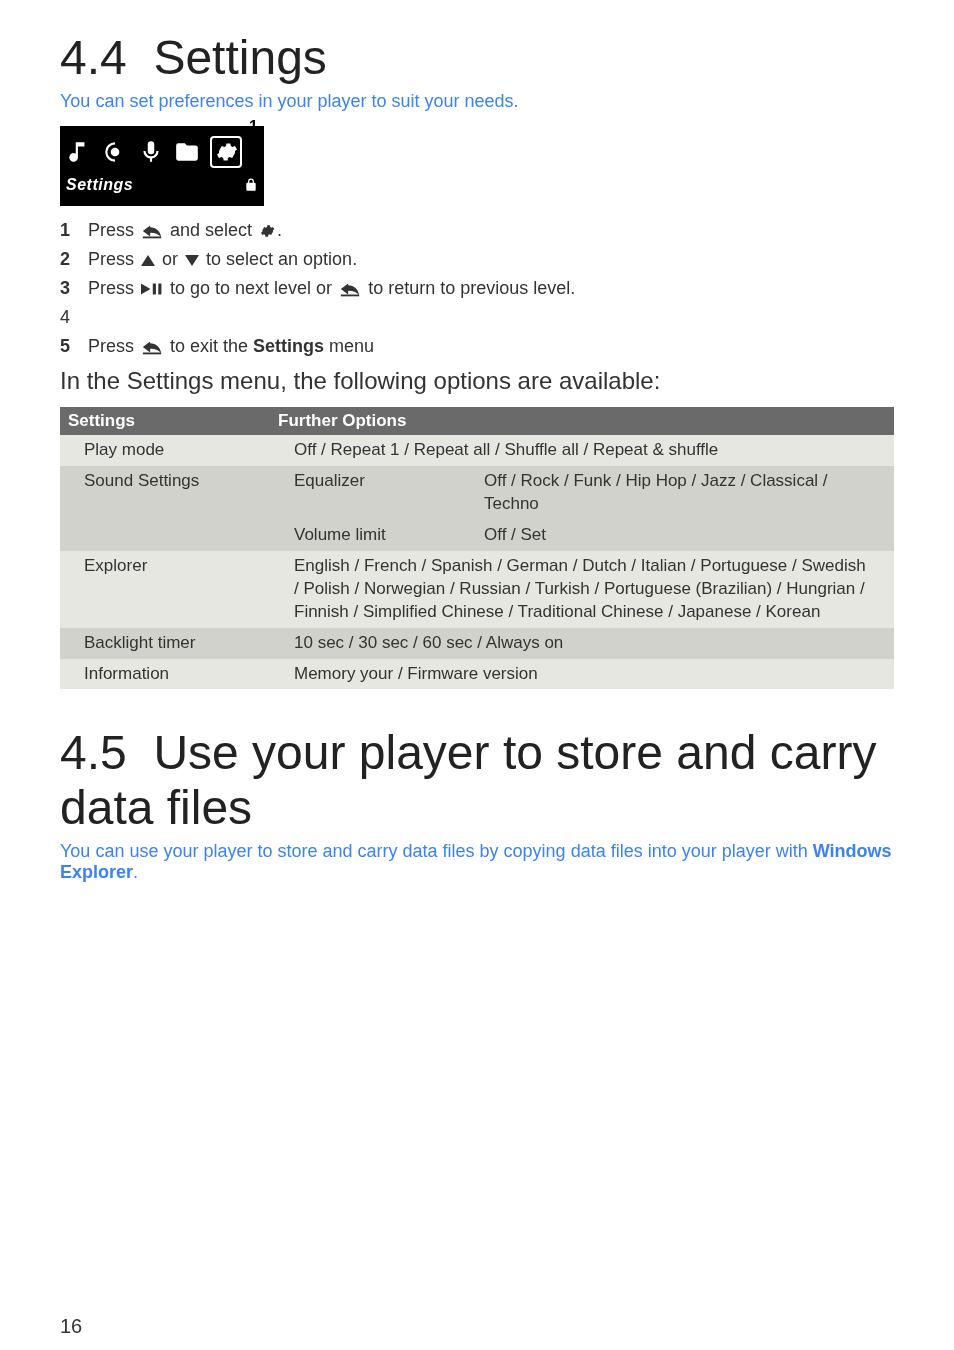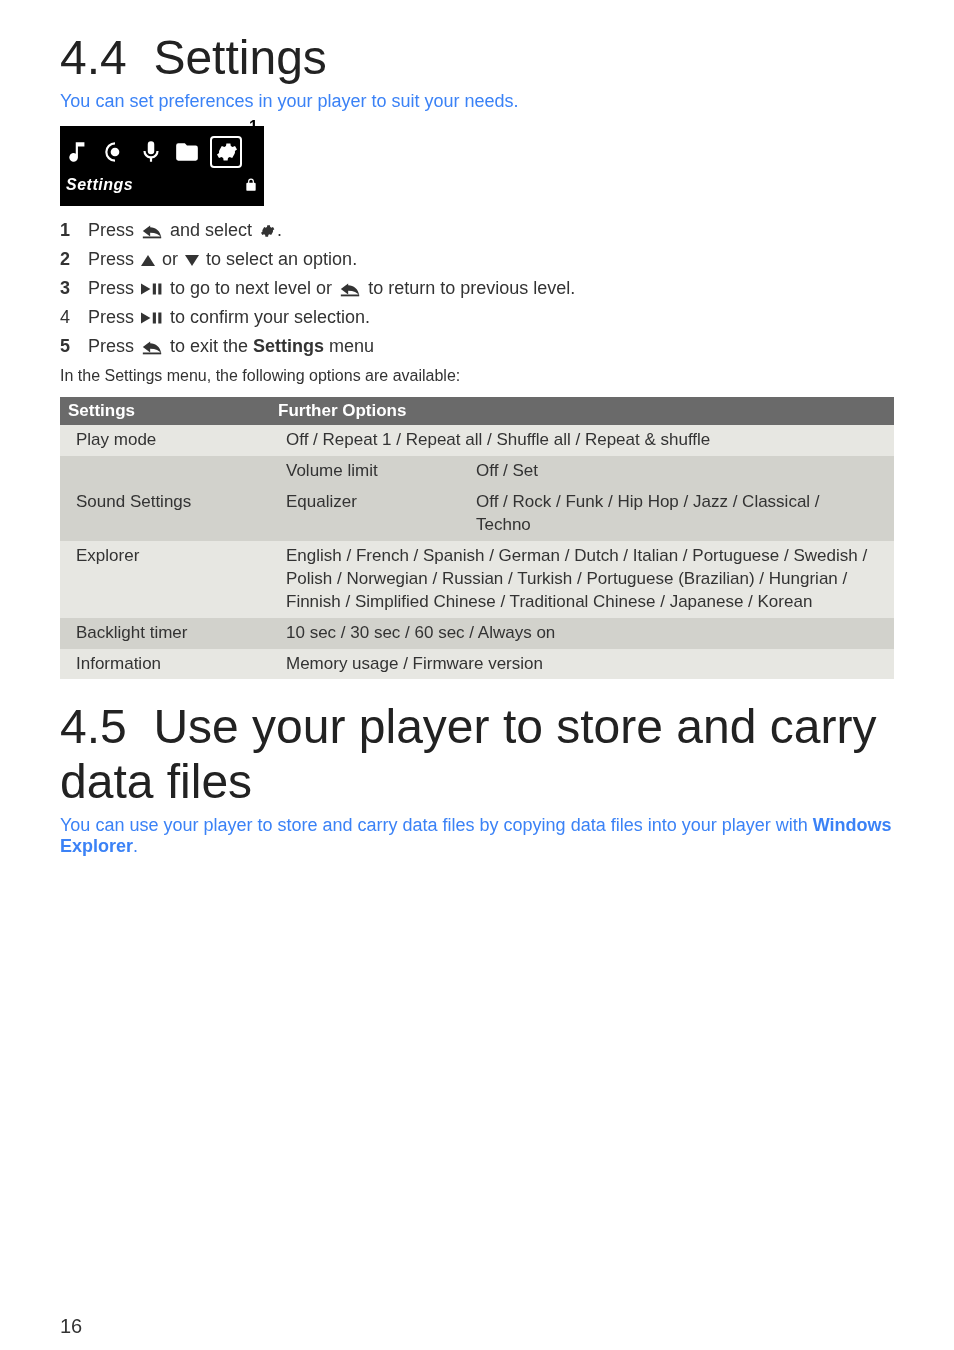--- a/index.html
+++ b/index.html
@@ -90,46 +90,46 @@
   }
   ol.steps li .num {
     font-weight: bold;
     color: #333;
     width: 14px;
     flex-shrink: 0;
   }
   ol.steps li.plain-num .num { font-weight: 400; }
   .inline-icon { display:inline-block; vertical-align: middle; margin: 0 2px; }
   p.context {
-    font-size: 16px;
+    font-size: 24px;
     margin: 10px 0 12px 0;
   }
   table.settings-table {
     width: 100%;
     border-collapse: collapse;
     font-size: 17px;
   }
   table.settings-table th {
     background: #6a6a6a;
     color: #fff;
     text-align: left;
     padding: 4px 8px;
     font-weight: bold;
   }
   table.settings-table td {
-    padding: 4px 16px;
+    padding: 4px 24px;
     vertical-align: top;
     line-height: 1.35;
   }
   tr.row-light { background: #e7e7e2; }
   tr.row-dark  { background: #d2d2cc; }
   .col1 { width: 210px; }
   .col2 { width: 190px; }
   .section2 {
-    margin-top: 20px;
+    margin-top: 36px;
   }
   .page-num {
     position: absolute;
     bottom: 12px;
     left: 60px;
     font-size: 20px;
     color: #333;
   }
   b { font-weight: bold; }
 </style>
@@ -200,25 +200,20 @@
           <path fill="#333" d="M0 0l12 7L0 14z"></path>
           <rect x="15" y="0" width="4" height="14" fill="#333"></rect>
           <rect x="22" y="0" width="4" height="14" fill="#333"></rect>
         </svg> to go to next level or <svg class="inline-icon" width="22" height="18" viewBox="0 0 24 18">
           <path fill="#333" d="M10 3 2 9l8 6v-4c6 0 10 2 12 5-1-7-6-11-12-11V3z"></path>
           <rect x="2" y="15" width="20" height="2" fill="#333"></rect>
         </svg> to return to previous level.</span>
     </li>
     <li class="plain-num">
       <span class="num">4</span>
-      <span>Press <svg class="inline-icon" width="22" height="14" viewBox="0 0 28 14">
-          <path fill="#333" d="M0 0l12 7L0 14z"></path>
-          <rect x="15" y="0" width="4" height="14" fill="#333"></rect>
-          <rect x="22" y="0" width="4" height="14" fill="#333"></rect>
-        </svg> to confirm your selection.</span>
     </li>
     <li>
       <span class="num">5</span>
       <span>Press <svg class="inline-icon" width="22" height="18" viewBox="0 0 24 18">
           <path fill="#333" d="M10 3 2 9l8 6v-4c6 0 10 2 12 5-1-7-6-11-12-11V3z"></path>
           <rect x="2" y="15" width="20" height="2" fill="#333"></rect>
         </svg> to exit the <b>Settings</b> menu</span>
     </li>
   </ol>
 
@@ -230,40 +225,40 @@
       <th class="col1">Settings</th>
       <th colspan="2">Further Options</th>
     </tr>
   </thead>
   <tbody id="table-body">
       <tr class="row-light">
         <td class="col1">Play mode</td>
         <td colspan="2">Off / Repeat 1 / Repeat all / Shuffle all / Repeat &amp; shuffle</td>
       </tr>
       <tr class="row-dark">
+        <td class="col1">Sound Settings</td>
+        <td class="col2">Equalizer</td>
+        <td>Off / Rock / Funk / Hip Hop / Jazz / Classical / Techno</td>
+      </tr>
+      <tr class="row-dark">
         <td class="col1"></td>
         <td class="col2">Volume limit</td>
         <td>Off / Set</td>
       </tr>
-      <tr class="row-dark">
-        <td class="col1">Sound Settings</td>
-        <td class="col2">Equalizer</td>
-        <td>Off / Rock / Funk / Hip Hop / Jazz / Classical / Techno</td>
-      </tr>
       <tr class="row-light">
         <td class="col1">Explorer</td>
         <td colspan="2">English / French / Spanish / German / Dutch / Italian / Portuguese / Swedish / Polish / Norwegian / Russian / Turkish / Portuguese (Brazilian) / Hungrian / Finnish / Simplified Chinese / Traditional Chinese / Japanese / Korean</td>
       </tr>
       <tr class="row-dark">
         <td class="col1">Backlight timer</td>
         <td colspan="2">10 sec / 30 sec / 60 sec / Always on</td>
       </tr>
       <tr class="row-light">
         <td class="col1">Information</td>
-        <td colspan="2">Memory usage / Firmware version</td>
+        <td colspan="2">Memory your / Firmware version</td>
       </tr>
     </tbody>
 </table>
 
 <div class="section2">
   <h2 class="section-title">
     <span>4.5</span>
     &nbsp;<span>Use your player to store and carry data files</span>
   </h2>
   <p class="intro" id="section2-body">You can use your player to store and carry data files by copying data files into your player with <b>Windows Explorer</b>.</p>

